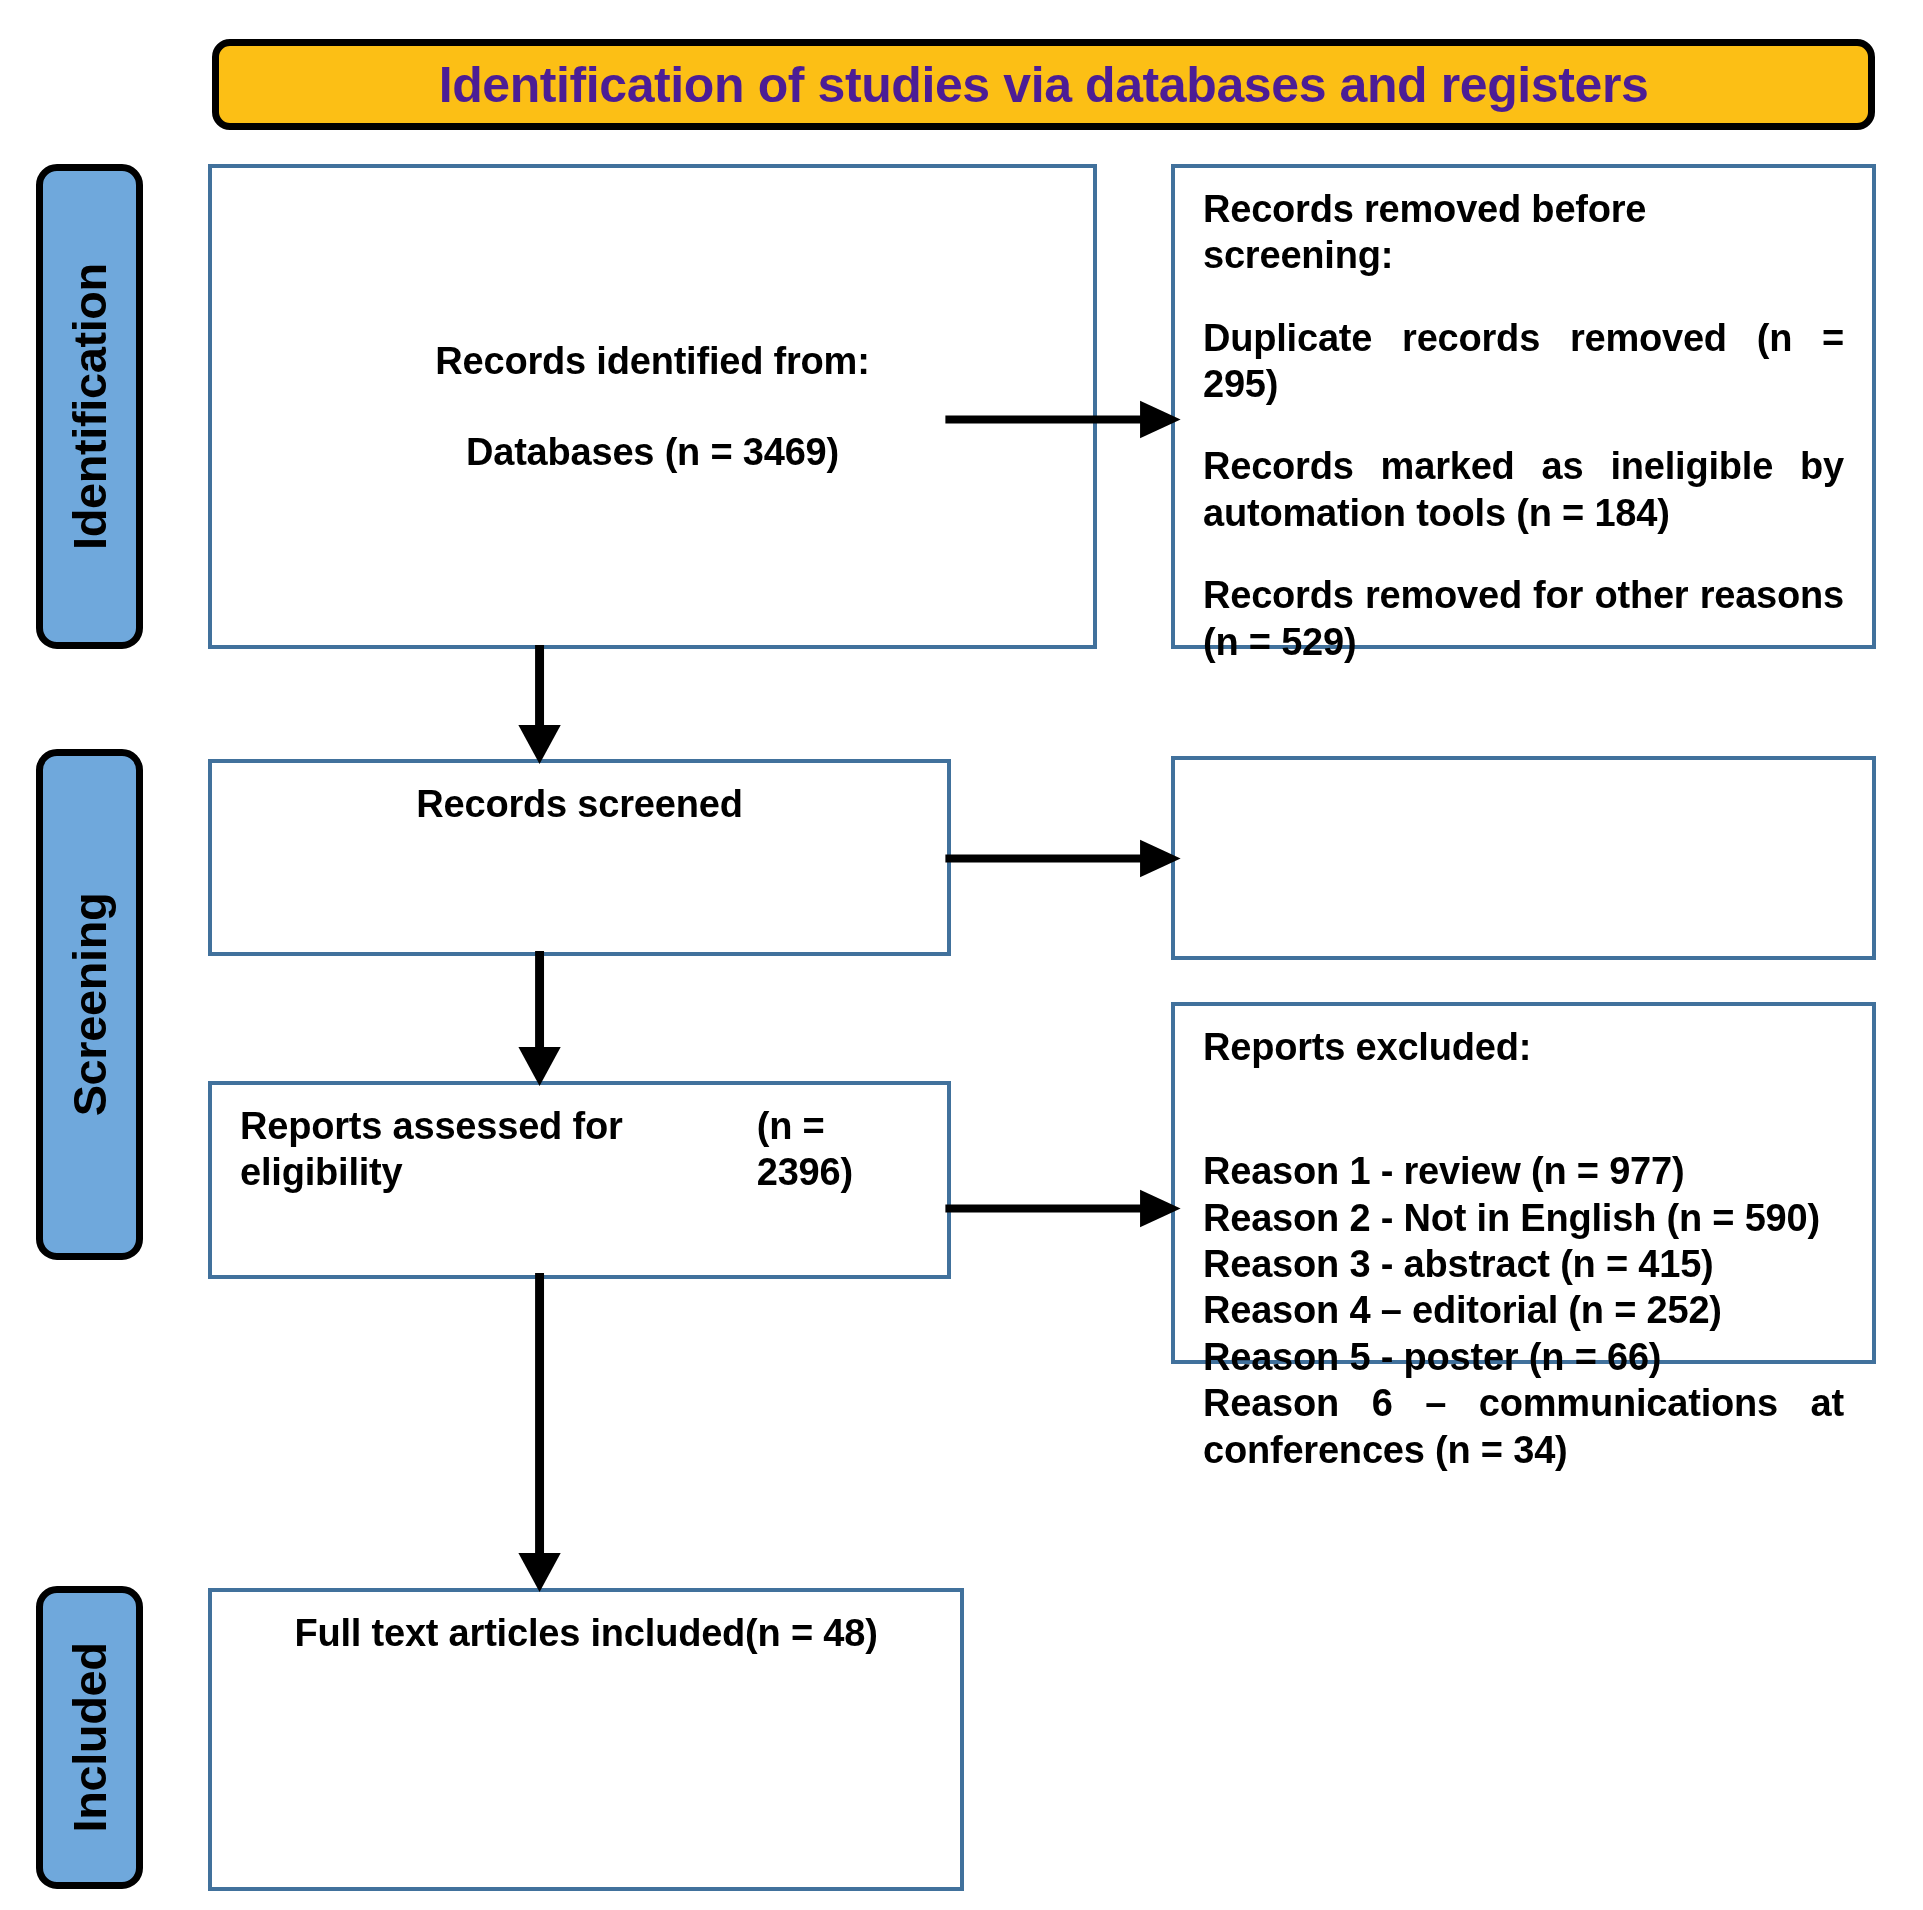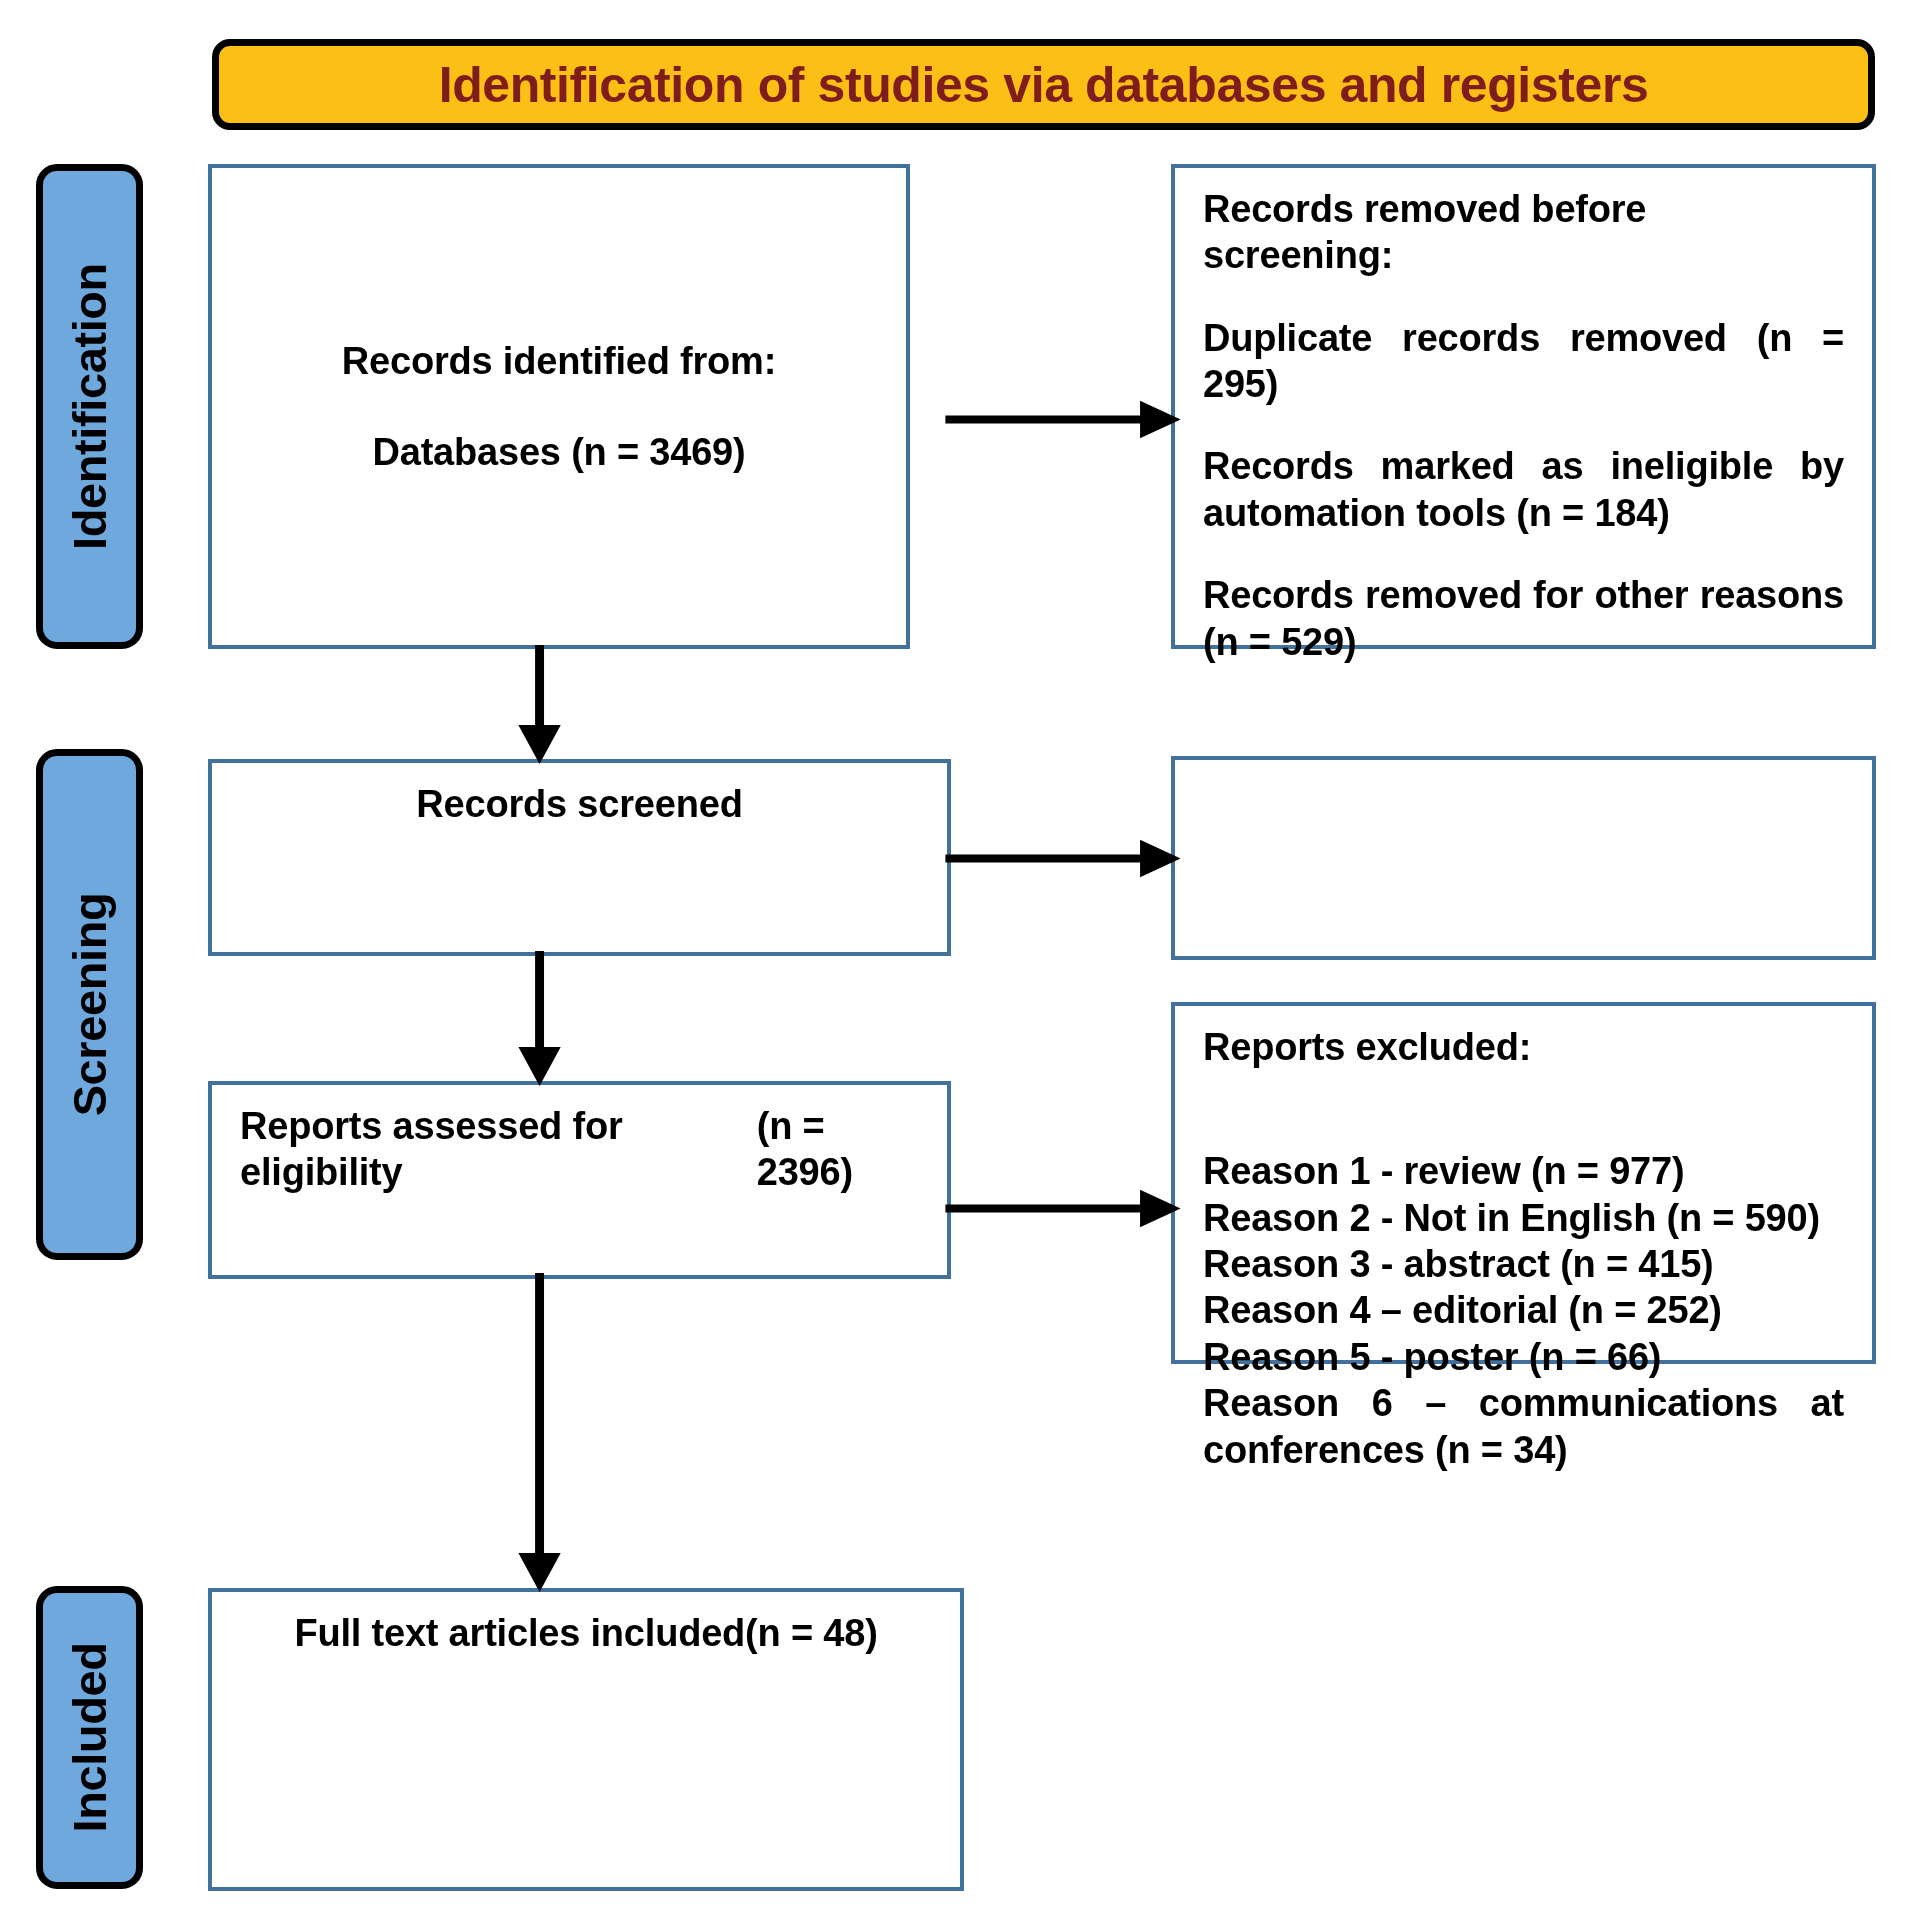--- a/index.html
+++ b/index.html
@@ -29,21 +29,21 @@
     border: 7.3px solid #000000;
     border-radius: 18px;
     box-sizing: border-box;
     display: flex;
     align-items: center;
     justify-content: center;
   }
   .title-banner .title-text {
     font-size: 50px;
     font-weight: bold;
-    color: #7f1d1d;
+    color: #4c1d95;
     letter-spacing: -0.4px;
     white-space: nowrap;
   }
 
   
   .phase-tab {
     position: absolute;
     left: 36px;
     width: 107px;
     background: #6FA8DC;
@@ -101,21 +101,21 @@
 
   .flow-box.just-box .line {
     text-align: justify;
     text-justify: inter-word;
   }
   .flow-box.just-box .line.last { text-align: left; }
   .flow-box.just-box .para { margin: 0 0 36px 0; }
   .flow-box.just-box .para:last-child { margin-bottom: 0; }
 
   
-  #box-identified        { left: 208px;  top: 164px;  width: 702px;  height: 485px; }
+  #box-identified        { left: 208px;  top: 164px;  width: 889px;  height: 485px; }
   #box-removed           { left: 1171px; top: 164px;  width: 705px;  height: 485px; }
   #box-screened          { left: 208px;  top: 759px;  width: 743px;  height: 197px; }
   #box-screened-excluded { left: 1171px; top: 756px;  width: 705px;  height: 204px; }
   #box-eligibility       { left: 208px;  top: 1081px; width: 743px;  height: 198px; }
   #box-reports-excluded  { left: 1171px; top: 1002px; width: 705px;  height: 362px; }
   #box-included          { left: 208px;  top: 1588px; width: 756px;  height: 303px; }
 
   
   .reason-list { margin-top: 78px; }
   .reason-list .line { margin: 0; }

